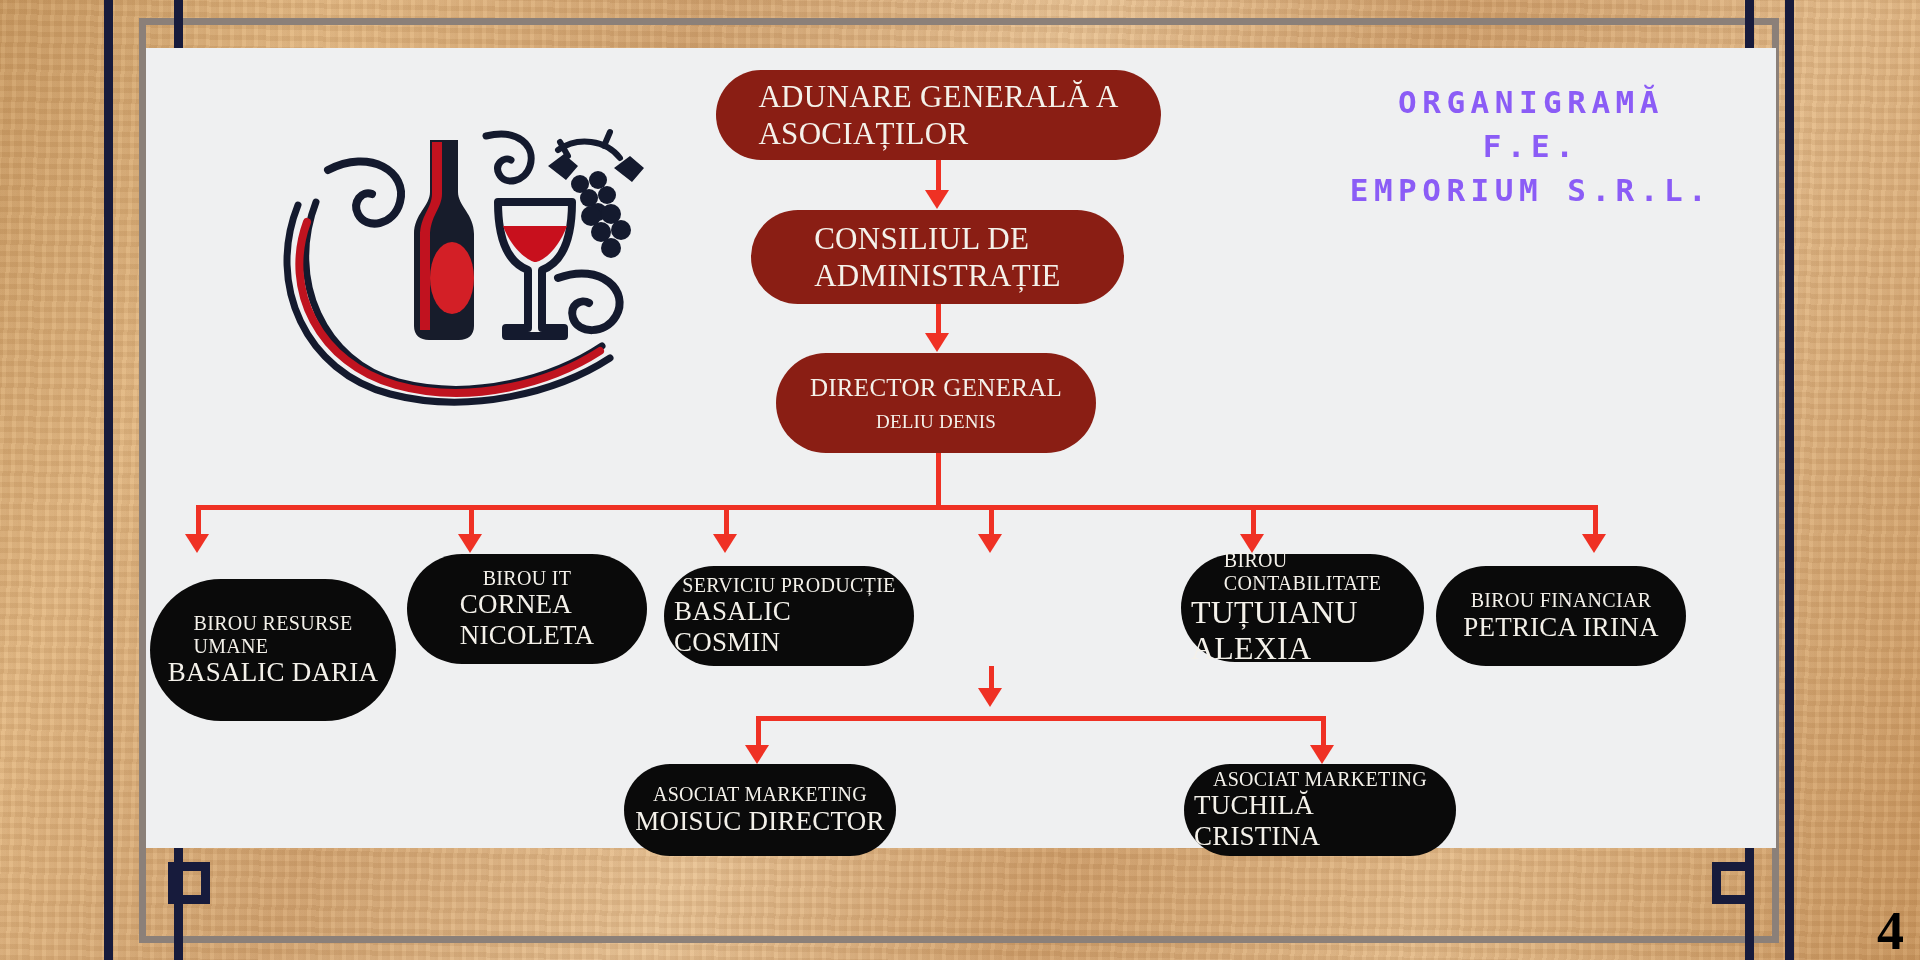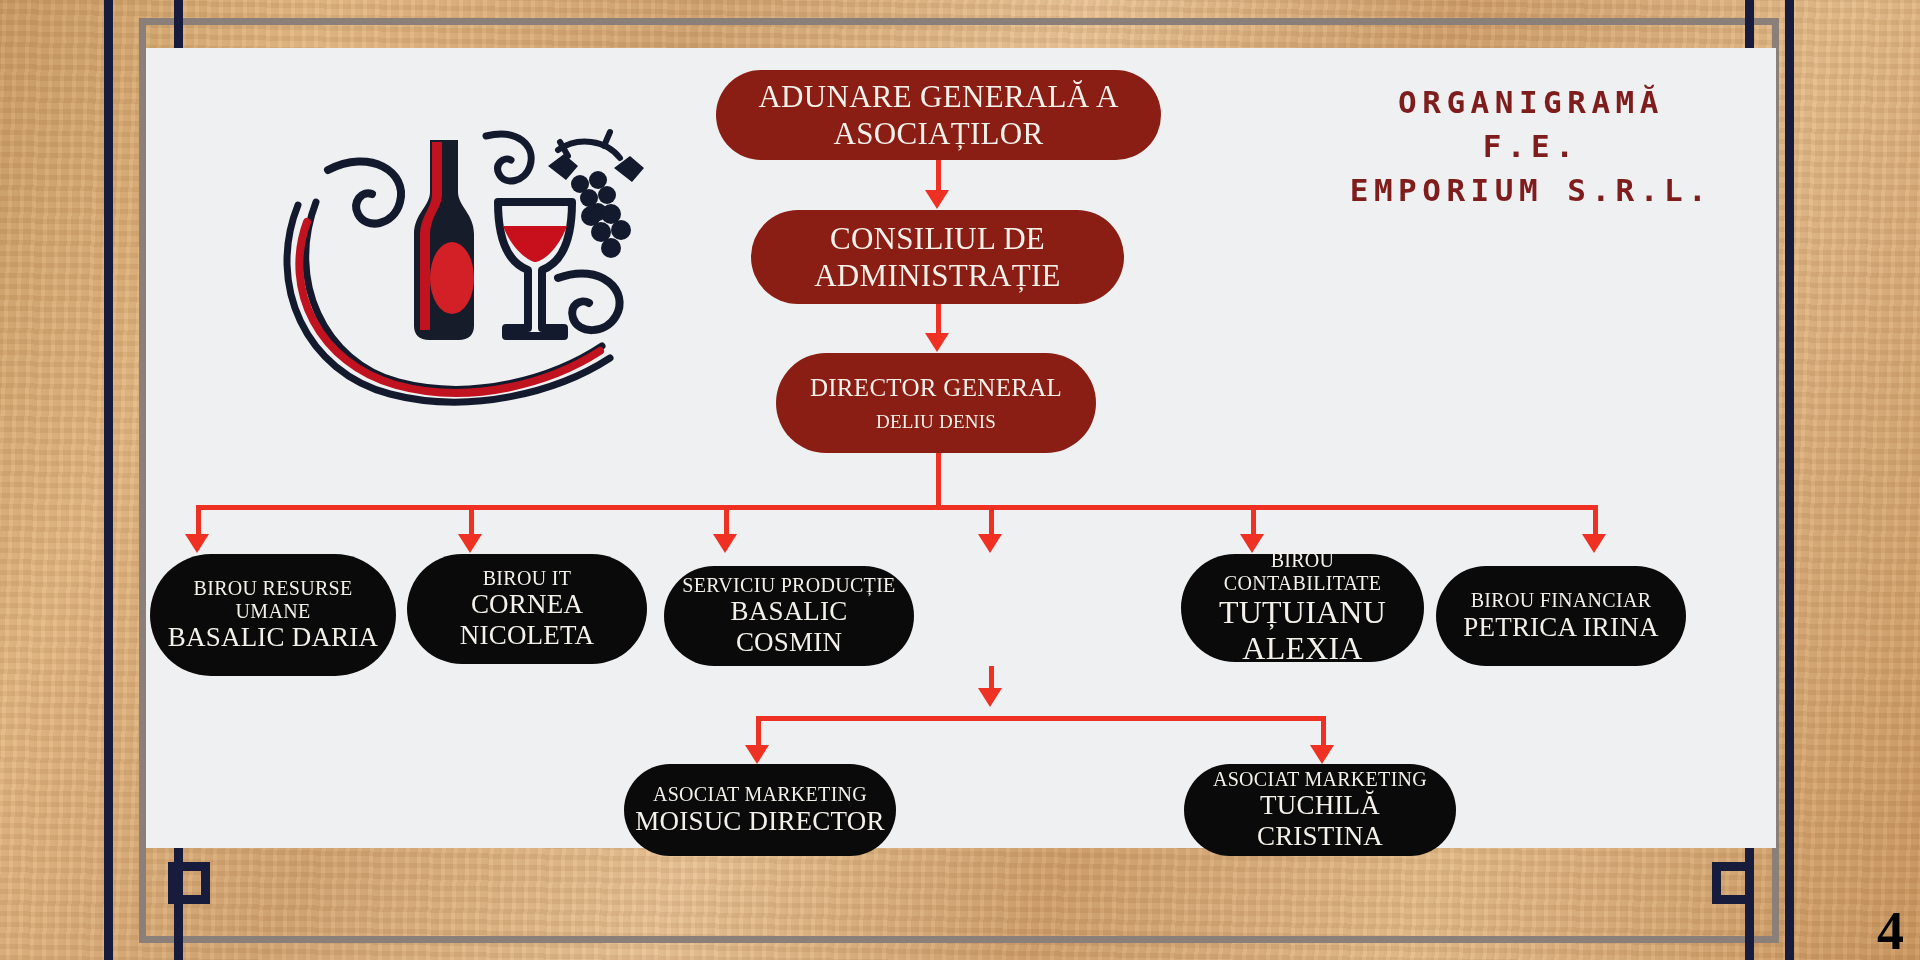--- a/index.html
+++ b/index.html
@@ -62,39 +62,38 @@
   #org-title {
     position: absolute;
     left: 1160px; top: 32px;
     width: 450px;
     text-align: center;
     font-family: "DejaVu Sans Mono", "Liberation Mono", monospace;
     font-size: 31px;
     font-weight: 700;
     letter-spacing: 5.5px;
     line-height: 1.42;
-    color: #7f1d1d;
+    color: #8b5cf6;
     white-space: pre-line;
   }
 
   
   #wine-logo {
     position: absolute;
     left: 112px; top: 62px;
     width: 390px; height: 300px;
   }
 
   
   .node {
     position: absolute;
     display: flex;
     flex-direction: column;
     align-items: center;
     justify-content: center;
-    text-align: center;
     border-radius: 999px;
     color: #f4f1ea;
     padding: 4px 10px;
   }
   .node.red  { background: #8a1e14; }
   .node.dark { background: #0a0a0a; }
   .node .role {
     font-size: 20px;
     letter-spacing: .3px;
     line-height: 1.12;
@@ -197,21 +196,21 @@
     <div class="node red" style="left:605px; top:162px; width:373px; height:94px;">
       <span class="role">CONSILIUL DE
 ADMINISTRAȚIE</span>
     </div>
 
     <div class="node red small" style="left:630px; top:305px; width:320px; height:100px;gap:8px;">
       <span class="role">DIRECTOR GENERAL</span>
       <span class="person" style="font-size:19px;">DELIU DENIS</span>
     </div>
 
-    <div class="node dark" style="left:4px;   top:506px; width:246px; height:122px;">
+    <div class="node dark" style="left:4px;   top:531px; width:246px; height:142px;">
       <span class="role">BIROU RESURSE
 UMANE</span>
       <span class="person">BASALIC DARIA</span>
     </div>
 
     <div class="node dark" style="left:261px; top:506px; width:240px; height:110px;">
       <span class="role">BIROU IT</span>
       <span class="person">CORNEA
 NICOLETA</span>
     </div>

